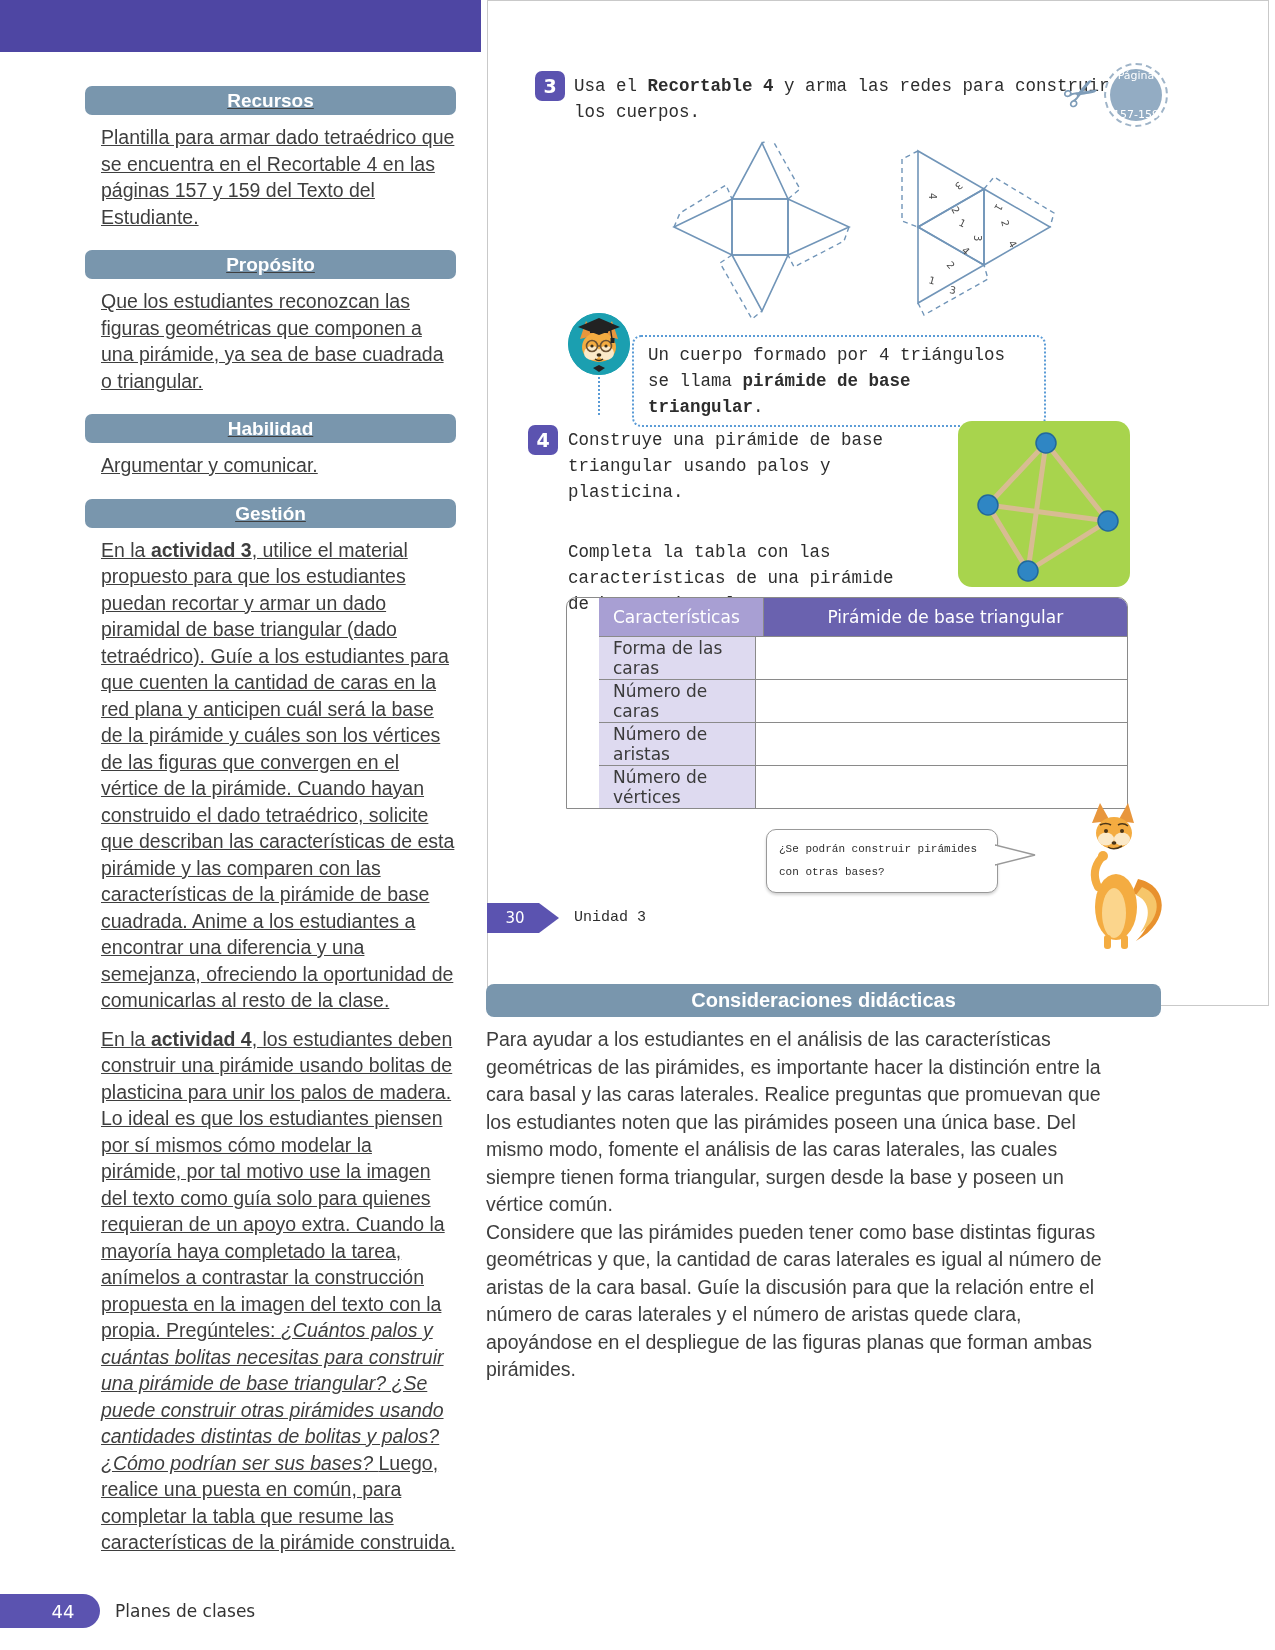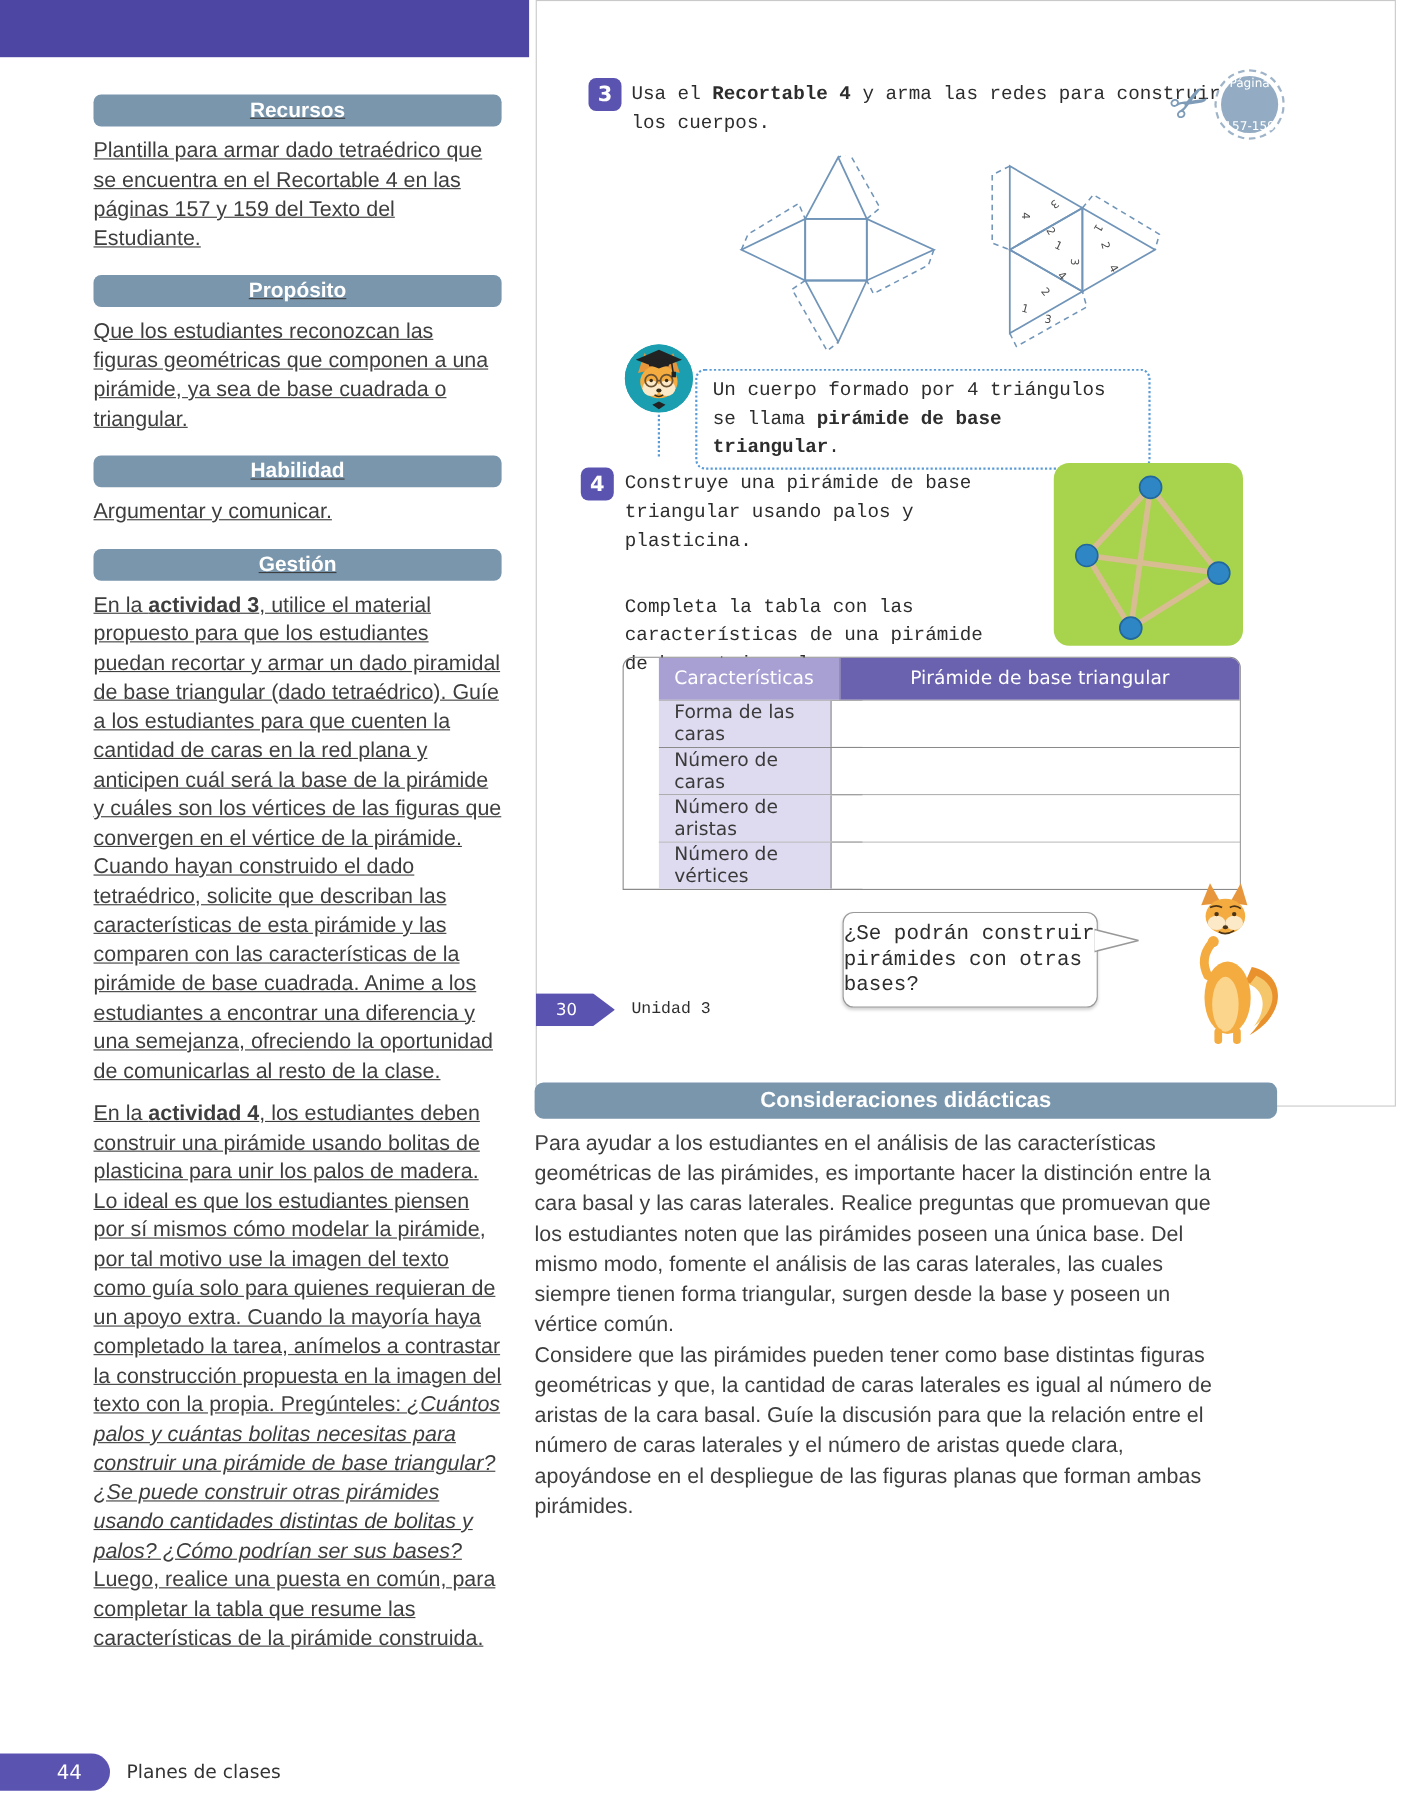--- a/index.html
+++ b/index.html
@@ -9,21 +9,21 @@
   .b{font-weight:bold;}
   .i{font-style:italic;}
 
   
   #topband{left:0;top:0;width:481px;height:52px;background:#4e46a3;}
 
   
   #leftcol{left:85px;top:86px;width:371px;text-decoration:underline;}
   .secbar{height:29px;line-height:29px;border-radius:7px;background:#7996ad;color:#fff;
           font-size:19px;font-weight:bold;text-align:center;}
-  .leftp{font-size:19.5px;line-height:26.5px;margin:9px 0 20px 0;}
+  .leftp{font-size:19.5px;line-height:26.5px;margin:9px 0 20px 16px;}
 
   
   #card{left:487px;top:0;width:782px;height:1006px;background:#fff;border:1px solid #c9c9c9;box-sizing:border-box;}
   .school{font-family:Liberation Mono, monospace;color:#2d2d2d;}
   .actnum{width:30px;height:30px;border-radius:7px;background:#5b53b0;color:#fff;
           font-family:"DejaVu Sans",sans-serif;font-weight:bold;font-size:19px;
           display:flex;align-items:center;justify-content:center;}
   .actline{font-size:17.5px;line-height:26px;}
 
   
@@ -52,21 +52,21 @@
   .thead{height:38px;color:#fff;}
   .thead .tc1{background:#a89fd3;}
   .thead .tc2{background:#6a62af;}
   .tdata{height:42px;border-top:1px solid #8a8a8a;gap:28px;}
   .tdata .tc1{background:#dedaf0;color:#3a3a3a;}
   .tdata .tc2{background:#ffffff;}
 
   
   #bubble{width:232px;box-sizing:border-box;background:#fff;border:1.5px solid #999;
           border-radius:10px;box-shadow:0 2px 3px rgba(0,0,0,.18);
-          padding:8px 0;font-size:19px;line-height:23px;}
+          padding:8px 12px;font-size:11px;line-height:23px;}
 
   
   #tag30{width:72px;height:30px;background:#5b53b0;color:#fff;font-family:"DejaVu Sans",sans-serif;
          font-size:15px;display:flex;align-items:center;justify-content:center;padding-right:16px;
          box-sizing:border-box;clip-path:polygon(0 0,52px 0,72px 15px,52px 30px,0 30px);}
 
   
   #consbar{left:486px;top:984px;width:675px;height:33px;line-height:33px;background:#7996ad;
            border-radius:8px;color:#fff;font-size:20px;font-weight:bold;text-align:center;}
   #constext{left:486px;top:1026px;width:640px;font-size:19.5px;line-height:27.5px;}

